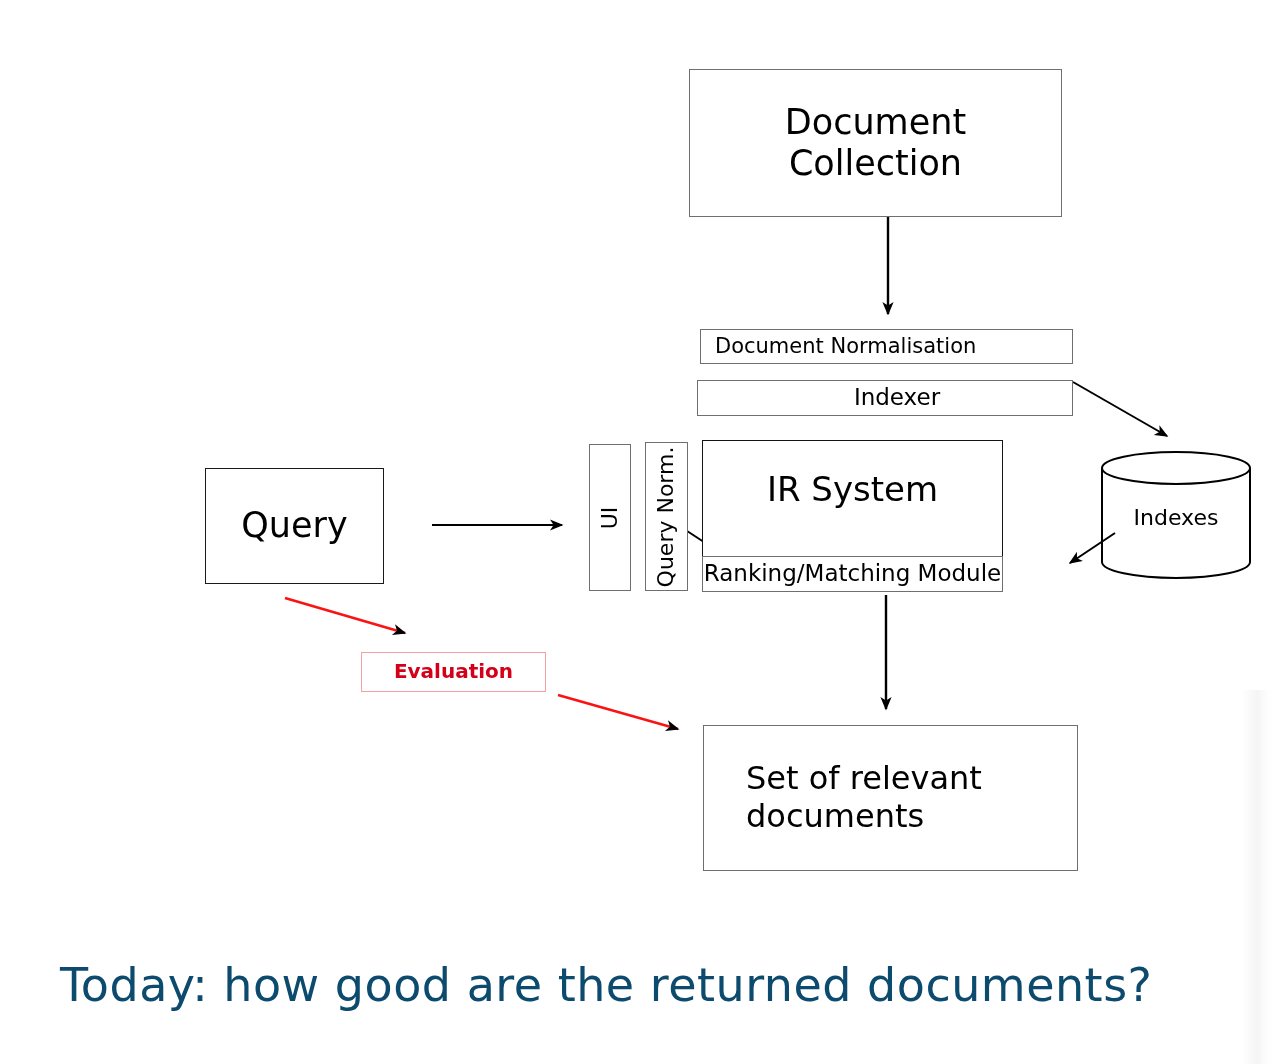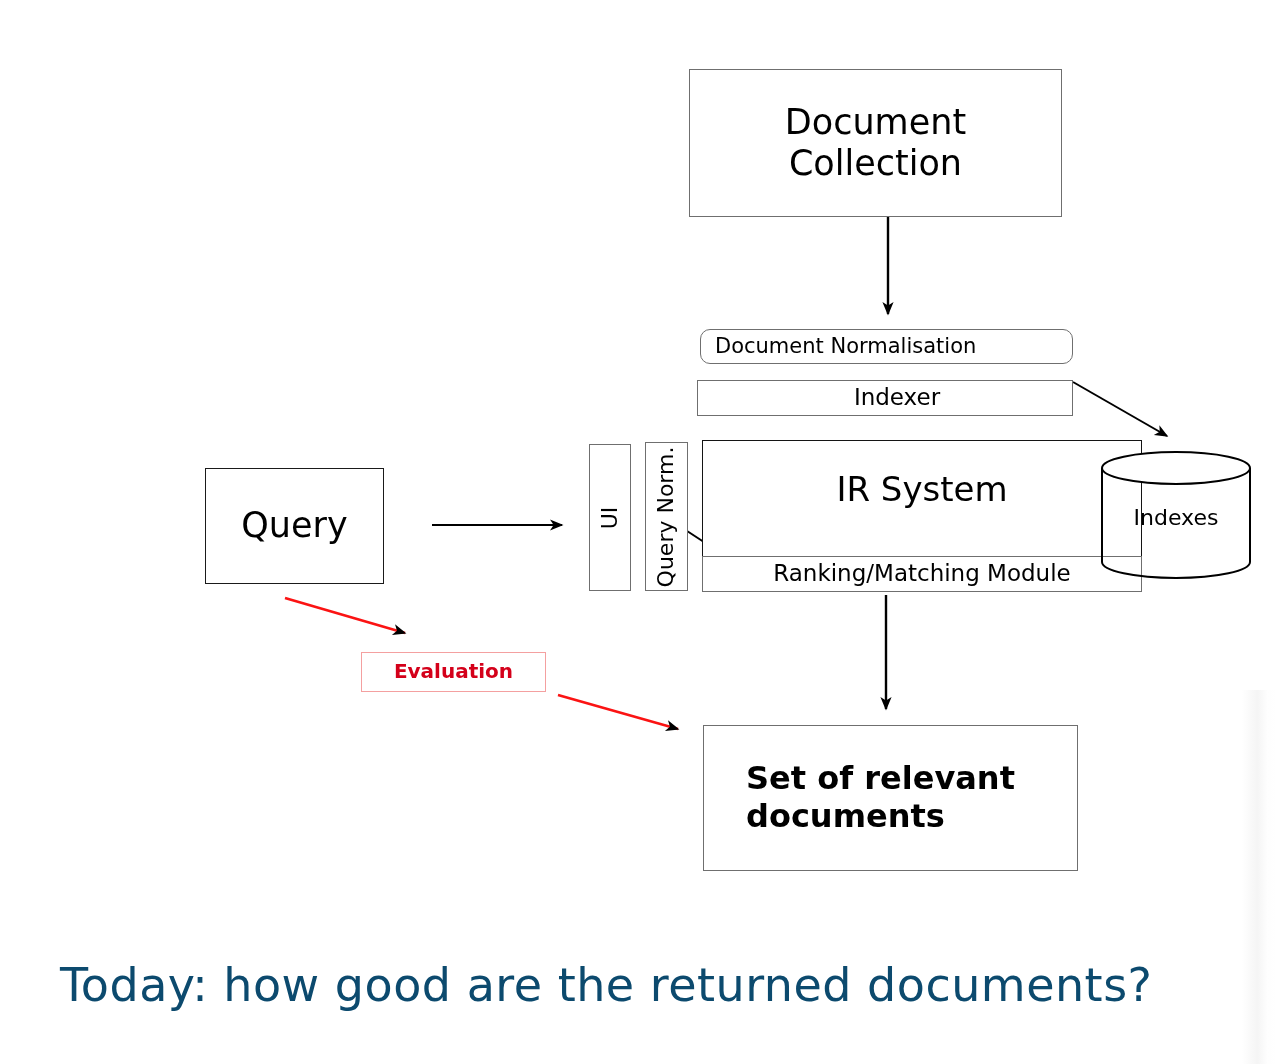--- a/index.html
+++ b/index.html
@@ -60,21 +60,20 @@
   #doc-collection .label {
     font-size: 35px;
     text-align: center;
   }
 
   
   #doc-normalisation {
     left: 700px; top: 329px; width: 373px; height: 35px;
     align-items: center;
     padding-left: 14px;
-    border-radius: 10px;
   }
   #doc-normalisation .label { font-size: 21px; }
 
   
   #indexer {
     left: 697px; top: 380px; width: 376px; height: 36px;
     align-items: center;
     padding-left: 24px;
     justify-content: center;
   }
@@ -99,21 +98,21 @@
     justify-content: center;
   }
   #query-norm-box .label {
     font-size: 22px;
     transform: rotate(-90deg);
     white-space: nowrap;
   }
 
   
   #ir-system {
-    left: 702px; top: 440px; width: 440px; height: 152px;
+    left: 702px; top: 440px; width: 301px; height: 152px;
     border-color: #141414;
     border-width: 1.8px;
     display: block;
   }
   #ir-system .ir-title {
     position: absolute;
     left: 0; right: 0;
     top: 28px;
     text-align: center;
     font-size: 34px;
@@ -145,21 +144,20 @@
 
   
   #relevant-docs {
     left: 703px; top: 725px; width: 375px; height: 146px;
     align-items: center;
     padding-left: 42px;
   }
   #relevant-docs .label {
     font-size: 32px;
     text-align: left;
-    font-weight: bold;
   }
 
   
   #evaluation-box {
     left: 361px; top: 652px; width: 185px; height: 40px;
     border: 1.6px solid #f4a0a0;
     align-items: center;
     justify-content: center;
   }
   #evaluation-box .label {

